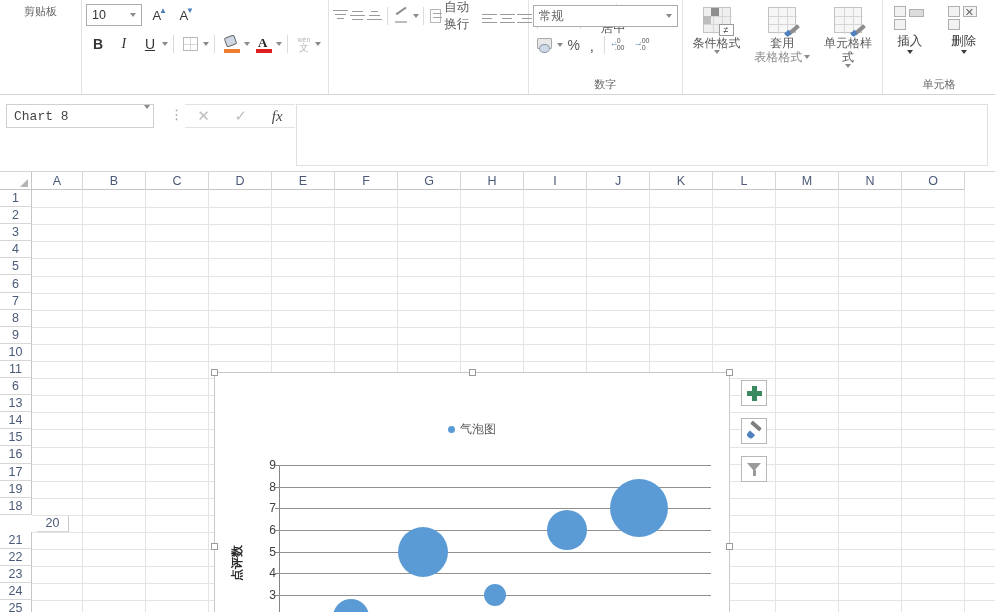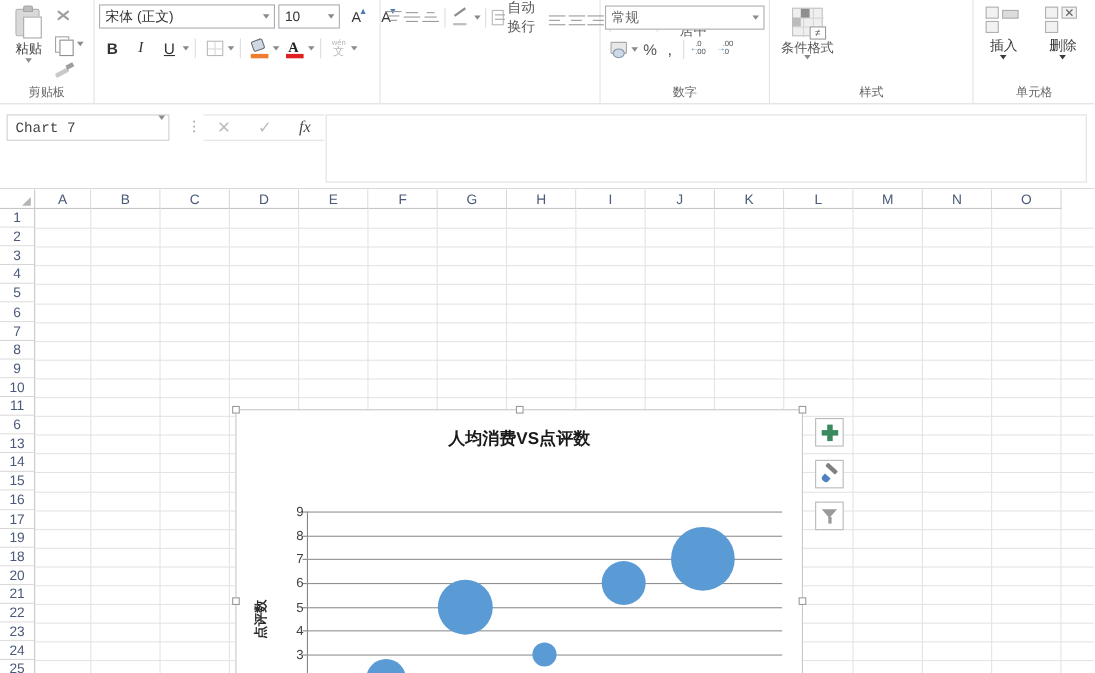--- a/index.html
+++ b/index.html
@@ -284,55 +284,26 @@
   .funnel::after{content:"";position:absolute;left:6px;top:8px;width:3px;height:6px;background:#9a9a9a;}
 </style>
 </head>
 <body>
 
 <div id="app">
 
   <div class="ribbon">
 
     <div class="rgroup" style="width:86px;">
-      <div class="rgroup-body">
-        <div class="clip-left">
-          <div class="clip-ico">
-            <div class="paste-board"></div>
-              <div class="paste-clip"></div>
-              <div class="paste-page"></div>
-          </div>
-          <div class="clip-label">粘贴</div>
-          <div class="mini-caret"></div>
-        </div>
-        <div class="clip-right">
-          <div class="clip-btn">
-            <div class="scissors"></div>
-          </div>
-          <div class="clip-btn">
-            <div class="copy-ico"></div>
-            <div class="mini-caret"></div>
-          </div>
-          <div class="clip-btn">
-            <div class="brush-ico"></div>
-          </div>
-        </div>
-      </div>
       <div class="rgroup-title">剪贴板</div>
     </div>
 
     <div class="rgroup font-grp">
       <div class="rgroup-body" style="flex-direction:column;">
         <div class="font-row1">
-          <div class="combo font-name">
-            <span class="val">宋体 (正文)</span>
-            <span class="car">
-                <span class="mini-caret"></span>
-              </span>
-          </div>
           <div class="combo font-size">
             <span class="val">10</span>
             <span class="car">
                 <span class="mini-caret"></span>
               </span>
           </div>
           <div class="sz-btn">
             <span>A</span>
             <span class="up">▲</span>
           </div>
@@ -518,22 +489,50 @@
               <i style="left:9px;top:0;width:1px;height:26px;"></i>
               <i style="left:18px;top:0;width:1px;height:26px;"></i>
             </div>
             <div class="cf-dark"></div>
               <div class="cf-mid"></div>
             <div class="cf-badge">≠</div>
           </div>
           <div class="sty-label">条件格式</div>
           <div class="mini-caret"></div>
         </div>
-      </div>
-      <div class="rgroup-title">样式</div>
+        <div class="sty-item">
+          <div class="sty-glyph">
+            <div class="grid3" style="background:#f6f6f6;">
+              <i style="left:0;top:8px;width:28px;height:1px;"></i>
+              <i style="left:0;top:16px;width:28px;height:1px;"></i>
+              <i style="left:9px;top:0;width:1px;height:26px;"></i>
+              <i style="left:18px;top:0;width:1px;height:26px;"></i>
+            </div>
+            <div class="pen"></div>
+          </div>
+          <div class="sty-label">套用</div>
+          <div class="sty-label2">
+            <span>表格格式</span>
+            <span class="mini-caret"></span>
+          </div>
+        </div>
+        <div class="sty-item">
+          <div class="sty-glyph">
+            <div class="grid3" style="background:#f6f6f6;">
+              <i style="left:0;top:8px;width:28px;height:1px;"></i>
+              <i style="left:0;top:16px;width:28px;height:1px;"></i>
+              <i style="left:9px;top:0;width:1px;height:26px;"></i>
+              <i style="left:18px;top:0;width:1px;height:26px;"></i>
+            </div>
+            <div class="pen"></div>
+          </div>
+          <div class="sty-label">单元格样式</div>
+          <div class="mini-caret"></div>
+        </div>
+      </div>
     </div>
 
     <div class="rgroup cell-grp" style="border-right:none;">
       <div class="rgroup-body cell-body">
         <div class="cell-item">
           <div class="cell-glyph">
             <div class="cg-box" style="left:1px;top:1px;width:12px;height:11px;"></div>
             <div class="cg-box" style="left:1px;top:14px;width:12px;height:11px;"></div>
             <div class="cg-box" style="left:16px;top:4px;width:15px;height:8px;background:#dcdcdc;"></div>
           </div>
@@ -550,21 +549,21 @@
           <div class="cell-label">删除</div>
           <div class="mini-caret" style="border-top-color:#3b3b3b;"></div>
         </div>
       </div>
       <div class="rgroup-title">单元格</div>
     </div>
   </div>
 
   <div class="fbar">
     <div class="namebox">
-      <span class="val">Chart 7</span>
+      <span class="val">Chart 8</span>
       <span class="car"><span class="mini-caret"></span></span>
     </div>
     <div class="vdots">⋮</div>
     <div class="fbtns">
       <span class="fb-x">✕</span>
       <span class="fb-v">✓</span>
       <span class="fb-fx">fx</span>
     </div>
     <div class="fx-input"></div>
   </div>
@@ -601,21 +600,21 @@
         <div class="rowcell" style="height: 17.1px;">10</div>
         <div class="rowcell" style="height: 17.1px;">11</div>
         <div class="rowcell" style="height: 17.1px;">6</div>
         <div class="rowcell" style="height: 17.1px;">13</div>
         <div class="rowcell" style="height: 17.1px;">14</div>
         <div class="rowcell" style="height: 17.1px;">15</div>
         <div class="rowcell" style="height: 17.1px;">16</div>
         <div class="rowcell" style="height: 17.1px;">17</div>
         <div class="rowcell" style="height: 17.1px;">19</div>
         <div class="rowcell" style="height: 17.1px;">18</div>
-        <div class="rowcell" style="height: 17.1px;">20</div>
+        <div class="rowcell" style="height: 17.1px; margin-left: 37px;">20</div>
         <div class="rowcell" style="height: 17.1px;">21</div>
         <div class="rowcell" style="height: 17.1px;">22</div>
         <div class="rowcell" style="height: 17.1px;">23</div>
         <div class="rowcell" style="height: 17.1px;">24</div>
         <div class="rowcell" style="height: 17.1px;">25</div>
       </div>
     <div class="gridlines" id="gridlines">
         <div class="gl-v" style="left: 50px;"></div>
         <div class="gl-v" style="left: 113px;"></div>
         <div class="gl-v" style="left: 176px;"></div>
@@ -657,22 +656,25 @@
         <div class="gl-h" style="top: 410px;"></div>
       </div>
 
     <div class="chart-obj">
       <div class="handle" style="left:-4px;top:-4px;"></div>
       <div class="handle" style="left:254px;top:-4px;"></div>
       <div class="handle" style="right:-4px;top:-4px;"></div>
       <div class="handle" style="left:-4px;top:170px;"></div>
       <div class="handle" style="right:-4px;top:170px;"></div>
 
-      <div class="chart-title">人均消费VS点评数</div>
-
+
+      <div class="chart-legend">
+        <span class="legend-dot" id="legend-dot" style="background: rgb(91, 155, 213);"></span>
+        <span class="legend-text">气泡图</span>
+      </div>
 
       <div class="plot" id="plot">
         <div class="plot-border-l"></div>
 
       <div class="ytick" style="top: 151.667px;">2</div>
           <div class="grid-h" style="top: 130px;"></div>
           <div class="ytick-mark" style="top: 130px;"></div>
           <div class="ytick" style="top: 130px;">3</div>
           <div class="grid-h" style="top: 108.333px;"></div>
           <div class="ytick-mark" style="top: 108.333px;"></div>

